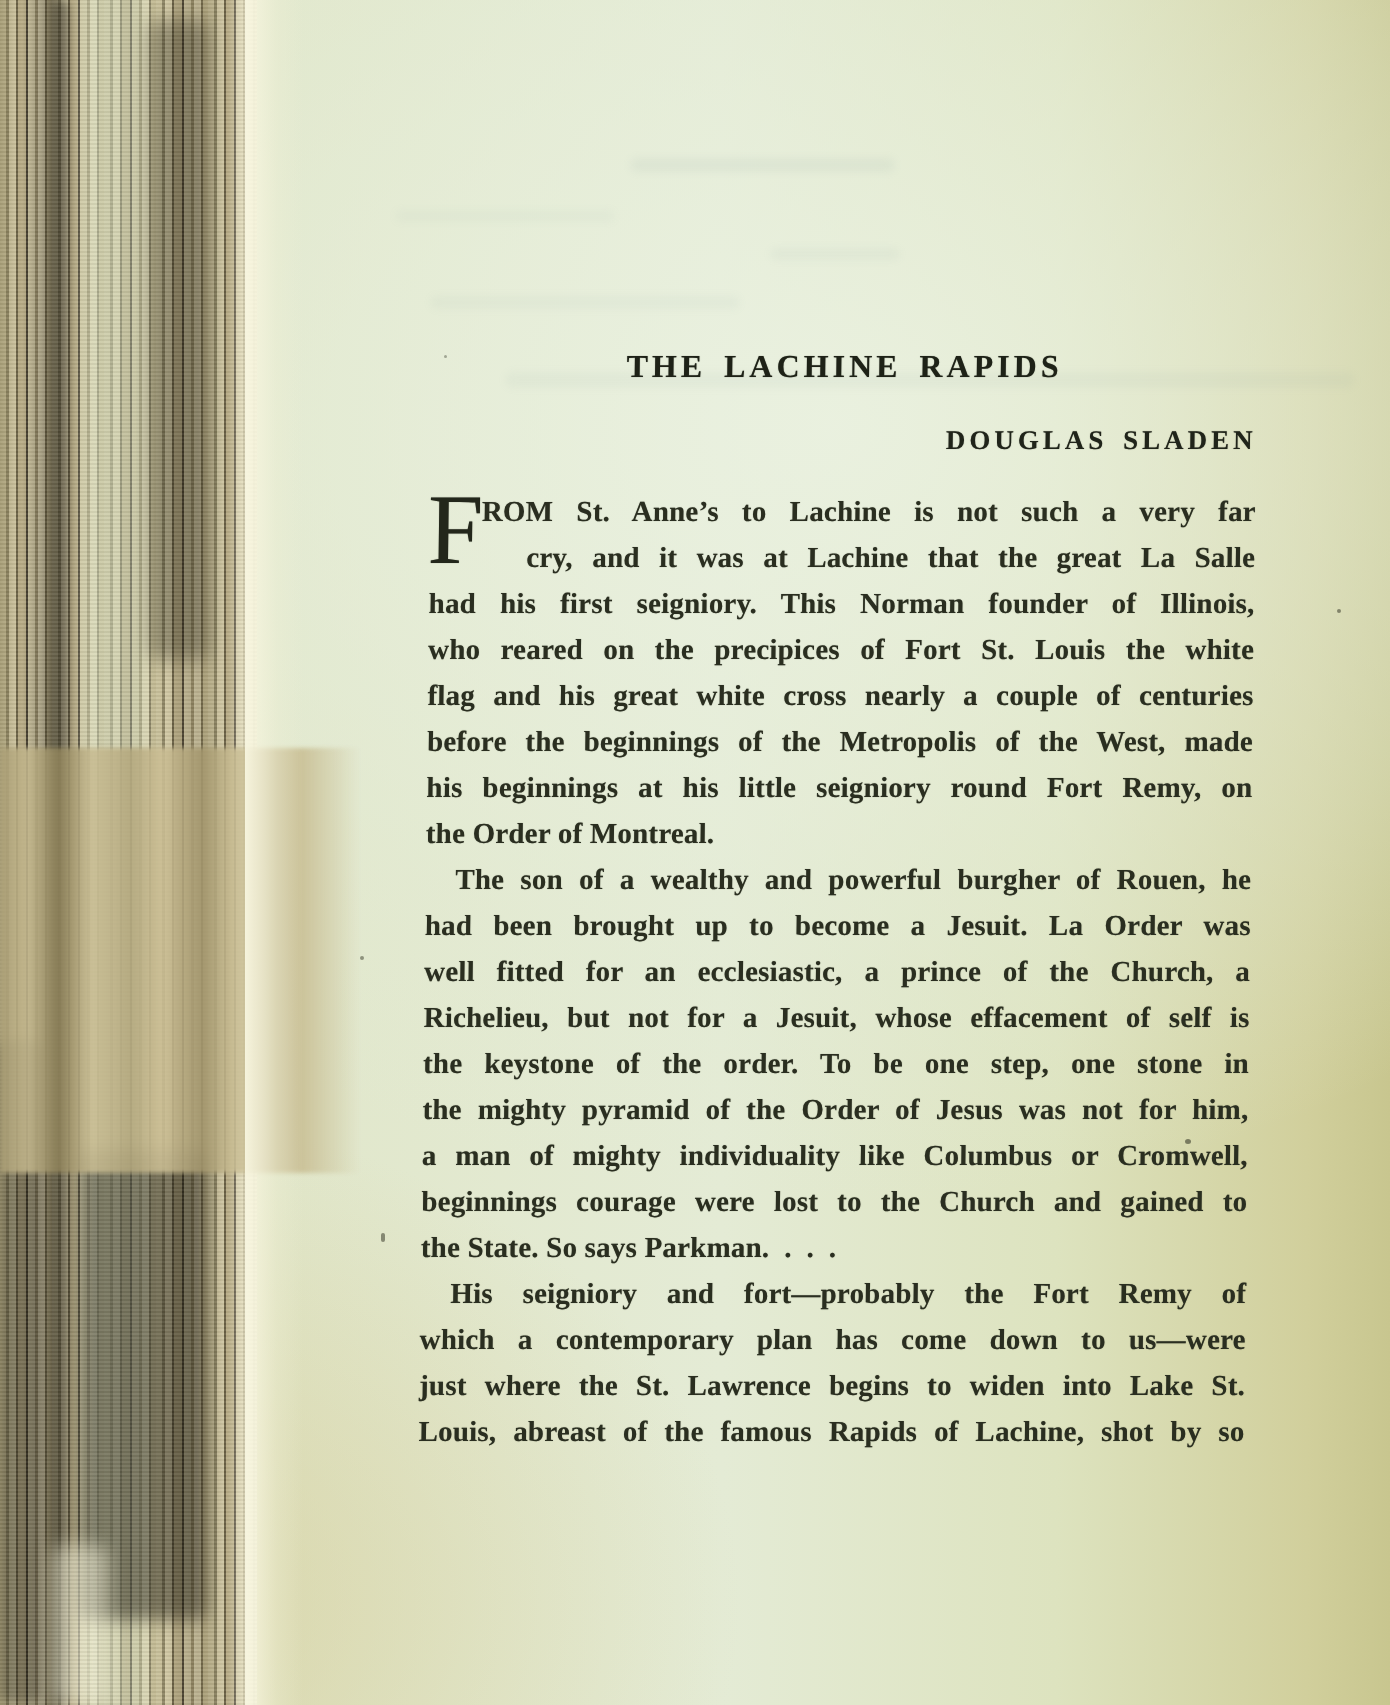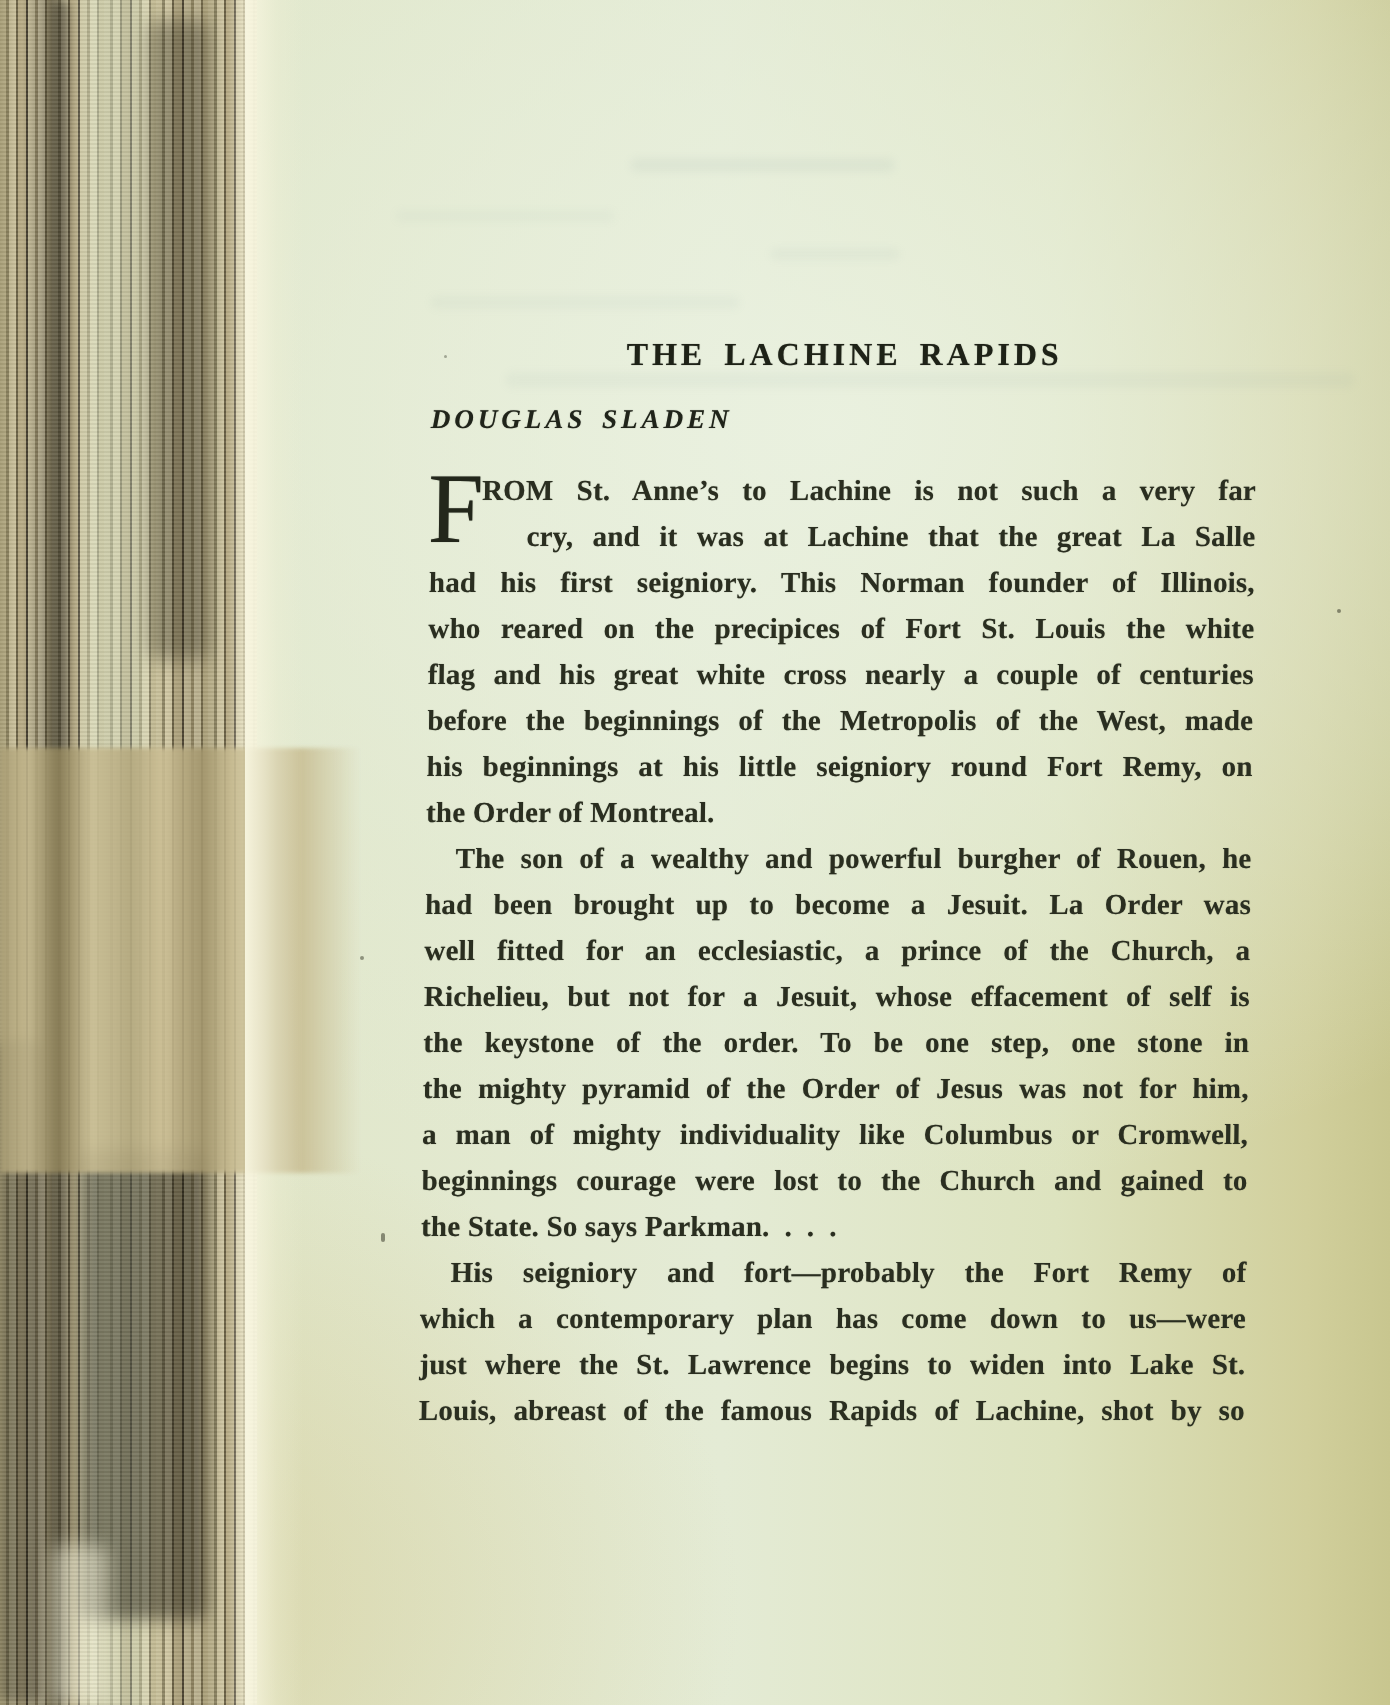--- a/index.html
+++ b/index.html
@@ -65,29 +65,28 @@
   .sp3{left:381px;top:1233px;width:4px;height:9px;opacity:.55;border-radius:2px;}
   .sp4{left:360px;top:956px;width:4px;height:4px;opacity:.5;}
   .sp5{left:444px;top:355px;width:3px;height:3px;opacity:.4;}
   
   .text-block{
     position:absolute;left:432px;top:332px;width:826px;
     transform:skewX(-0.7deg);transform-origin:0 0;
     color:#2a2e20;
   }
   .page-title{
-    margin:4px;font-size:32px;line-height:36px;font-weight:700;
+    margin:16px;font-size:32px;line-height:36px;font-weight:700;
     letter-spacing:4px;word-spacing:6px;text-align:center;color:#1e2217;
     text-shadow:0 0 1px rgba(30,34,23,.55);
   }
   .page-author{
-    margin:32px 0 0 0;font-size:27px;line-height:30px;font-weight:700;
-    letter-spacing:4px;word-spacing:5px;text-align:left;color:#20241a;
+    margin:41px 0 0 0;font-size:27px;line-height:30px;font-weight:700;
+    letter-spacing:4px;word-spacing:5px;text-align:right;color:#20241a;
     text-shadow:0 0 1px rgba(32,36,26,.5);
-    font-style:italic;
   }
   .body-text{margin-top:33px;font-size:29px;text-shadow:0 0 1px rgba(42,46,32,.45);}
   .para{position:relative;}
   .line{
     height:46px;line-height:46px;
     text-align:justify;text-align-last:justify;
     white-space:normal;letter-spacing:.2px;font-weight:bold;
   }
   .line.last-left{text-align-last:left;}
   .para-indent div.line:first-child{text-indent:30px;}

